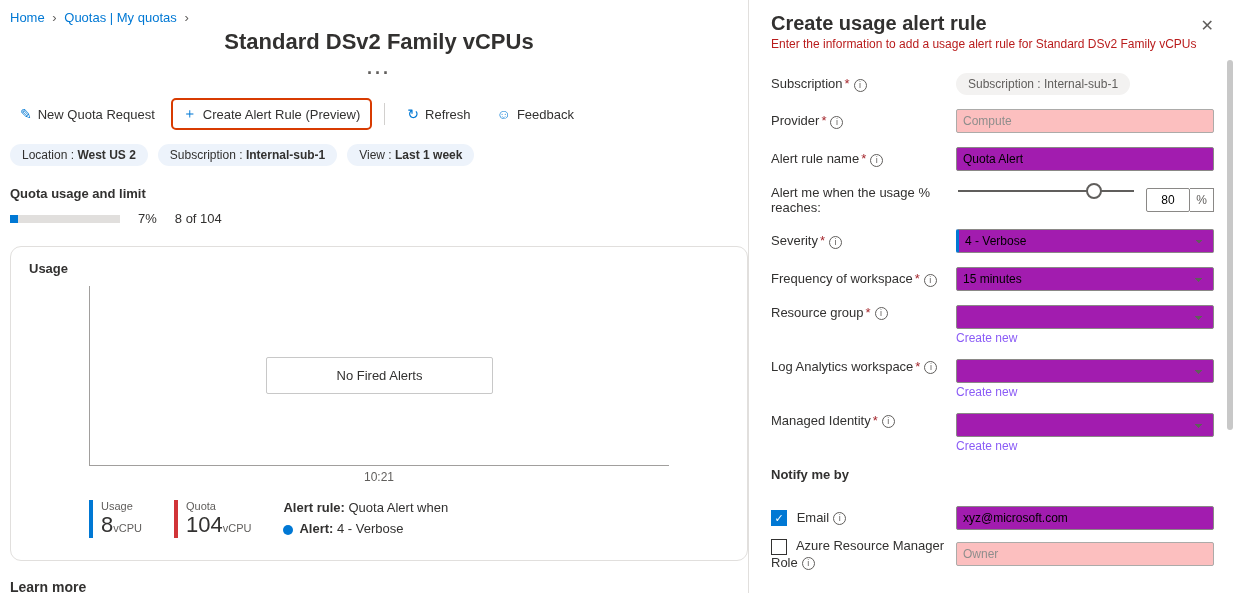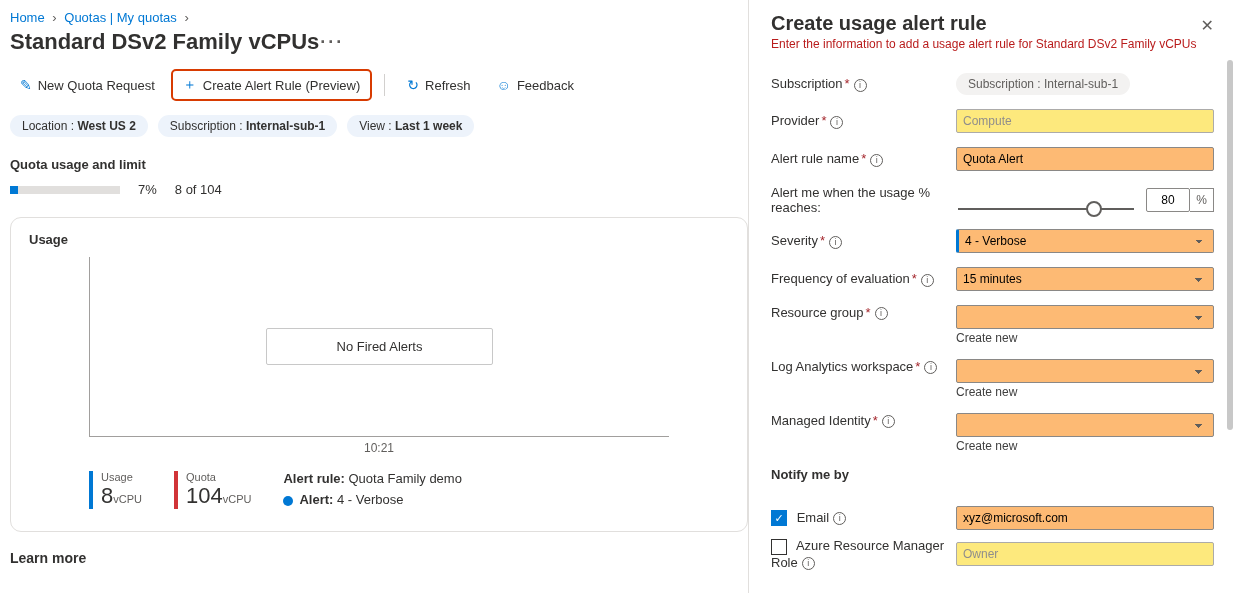--- a/index.html
+++ b/index.html
@@ -3,21 +3,21 @@
 <meta charset="utf-8">
 <style>
   * { box-sizing: border-box; }
   body { margin:0; font-family: "Segoe UI", Arial, sans-serif; font-size:13px; color:#323130; background:#fff; width:1236px; height:593px; overflow:hidden; display:flex;}
   .left { width: 748px; padding: 10px 0 0 10px; }
   .right { flex:1; border-left:1px solid #e1dfdd; padding: 12px 22px 0 22px; position:relative; }
   .scrollbar { position:absolute; right:3px; top:60px; width:6px; height:370px; background:#c8c8c8; border-radius:3px;}
   .breadcrumb { font-size:13px; color:#605e5c; margin-bottom:4px;}
   .breadcrumb span.link { color:#0078d4; cursor:pointer;}
   .breadcrumb .chev { color:#605e5c; margin:0 4px;}
-  h1.pagetitle { font-size:22px; font-weight:600; margin:2px 0 14px 0; display:flex; align-items:center; gap:1px;}
+  h1.pagetitle { font-size:22px; font-weight:600; margin:2px 0 14px 0; display:flex; align-items:center; gap:8px;flex-direction:column;}
   .dots { color:#605e5c; font-size:18px; letter-spacing:2px;}
   .toolbar { display:flex; align-items:center; gap:6px; margin-bottom:14px;}
   .tbtn { display:inline-flex; align-items:center; gap:6px; padding:4px 10px; font-size:13px; color:#323130; cursor:pointer; border-radius:3px;}
   .tbtn .glyph { color:#0078d4; font-size:14px;}
   .tbtn.highlight { border:2px solid #d83b01; border-radius:5px; padding:5px 10px;}
   .tsep { width:1px; height:22px; background:#d2d0ce; margin:0 6px;}
   .pills { display:flex; gap:10px; margin-bottom:20px; flex-wrap:wrap;}
   .pill { background:#edf3fb; border-radius:14px; padding:4px 12px; font-size:12px; color:#323130;}
   .pill b { font-weight:700;}
   .section-title { font-size:13px; font-weight:600; margin-bottom:10px;}
@@ -42,31 +42,31 @@
   
   .right h2 { font-size:20px; font-weight:600; margin:0 0 2px 0;}
   .right .subtitle { font-size:12px; color:#b91c1c; margin-bottom:22px;}
   .close-x { position:absolute; right:22px; top:16px; font-size:16px; color:#605e5c; cursor:pointer;}
   .formrow { display:flex; align-items:center; margin-bottom:14px; gap:10px;}
   .formrow.tall { align-items:flex-start;}
   .formlabel { width:175px; font-size:13px; color:#323130; flex-shrink:0;}
   .req { color:#a4262c; margin-left:2px;}
   .info-icon { display:inline-block; width:13px; height:13px; border:1px solid #605e5c; border-radius:50%; font-size:9px; line-height:11px; text-align:center; color:#605e5c; margin-left:4px; vertical-align:middle;}
   .formctrl { flex:1;}
-  .textin, .select { width:100%; height:24px; border:1px solid #8a8886; border-radius:2px; padding:2px 6px; font-size:12px; font-family:inherit; background:#fdba74;}
+  .textin, .select { width:100%; height:24px; border:1px solid #8a8886; border-radius:2px; padding:2px 6px; font-size:12px; font-family:inherit; background:#a21caf;}
   .select { appearance:none; background-image: linear-gradient(45deg, transparent 50%, #605e5c 50%), linear-gradient(135deg, #605e5c 50%, transparent 50%); background-position: calc(100% - 14px) 10px, calc(100% - 10px) 10px; background-size:4px 4px,4px 4px; background-repeat:no-repeat; padding-right:22px;}
-  .select.disabled, .textin.disabled { background:#fde047; color:#605e5c;}
+  .select.disabled, .textin.disabled { background:#fca5a5; color:#605e5c;}
   .severity-sel { border-left:3px solid #0078d4; }
   .rounded-disabled { background:#f3f2f1; color:#605e5c; border-radius:14px; padding:4px 12px; font-size:12px; display:inline-block;}
-  .slider-wrap { display:flex; align-items:flex-end; gap:10px; flex:1;}
+  .slider-wrap { display:flex; align-items:flex-start; gap:10px; flex:1;}
   .slider { flex:1; appearance:none; height:2px; background:#605e5c;}
   .slider::-webkit-slider-thumb{ appearance:none; width:16px; height:16px; border-radius:50%; background:#fff; border:2px solid #605e5c;}
   .numbox { width:44px; height:24px; border:1px solid #8a8886; border-radius:2px; text-align:center; font-size:12px;}
   .pctlbl { width:24px; height:24px; border:1px solid #8a8886; border-left:none; display:flex; align-items:center; justify-content:center; font-size:12px; color:#605e5c; margin-left:-10px;}
-  .createnew { font-size:12px; color:#404040; margin-top:2px; cursor:pointer;}
+  .createnew { font-size:12px; color:#8b5cf6; margin-top:2px; cursor:pointer;}
   .notify-title { font-weight:600; font-size:13px; margin:14px 0 24px 0;}
   .checkbox { width:16px; height:16px; border:1px solid #323130; display:inline-flex; align-items:center; justify-content:center; vertical-align:middle; margin-right:6px; cursor:pointer;}
   .checkbox.checked { background:#0078d4; border-color:#0078d4; color:#fff; font-size:11px;}
   .formrow.compact { margin-bottom:8px;}
 </style>
 </head>
 <body>
 
 <div class="left">
   <div class="breadcrumb">
@@ -124,21 +124,21 @@
     <div class="legend">
       <div class="stat blue">
         <div class="lbl">Usage</div>
         <div><span class="val">8</span><span class="unit">vCPU</span></div>
       </div>
       <div class="stat red">
         <div class="lbl">Quota</div>
         <div><span class="val">104</span><span class="unit">vCPU</span></div>
       </div>
       <div class="alertinfo">
-        <div class="row"><b>Alert rule:</b> <span>Quota Family demo</span></div>
+        <div class="row"><b>Alert rule:</b> <span>Quota Alert when</span></div>
         <div class="row"><span class="dot"></span><b>Alert:</b> <span>4 - Verbose</span></div>
       </div>
     </div>
   </div>
 
   <div class="learnmore">Learn more</div>
 </div>
 
 <div class="right">
   <div class="scrollbar"></div>
@@ -169,21 +169,21 @@
       <div class="pctlbl">%</div>
     </div>
   </div>
 
   <div class="formrow">
     <div class="formlabel"><span>Severity</span><span class="req">*</span><span class="info-icon">i</span></div>
     <div class="formctrl"><select class="select severity-sel"><option>4 - Verbose</option></select></div>
   </div>
 
   <div class="formrow">
-    <div class="formlabel"><span>Frequency of evaluation</span><span class="req">*</span><span class="info-icon">i</span></div>
+    <div class="formlabel"><span>Frequency of workspace</span><span class="req">*</span><span class="info-icon">i</span></div>
     <div class="formctrl"><select class="select"><option>15 minutes</option></select></div>
   </div>
 
   <div class="formrow tall">
     <div class="formlabel"><span>Resource group</span><span class="req">*</span><span class="info-icon">i</span></div>
     <div class="formctrl"><select class="select"><option></option></select><div class="createnew">Create new</div></div>
   </div>
 
   <div class="formrow tall">
     <div class="formlabel"><span>Log Analytics workspace</span><span class="req">*</span><span class="info-icon">i</span></div>

